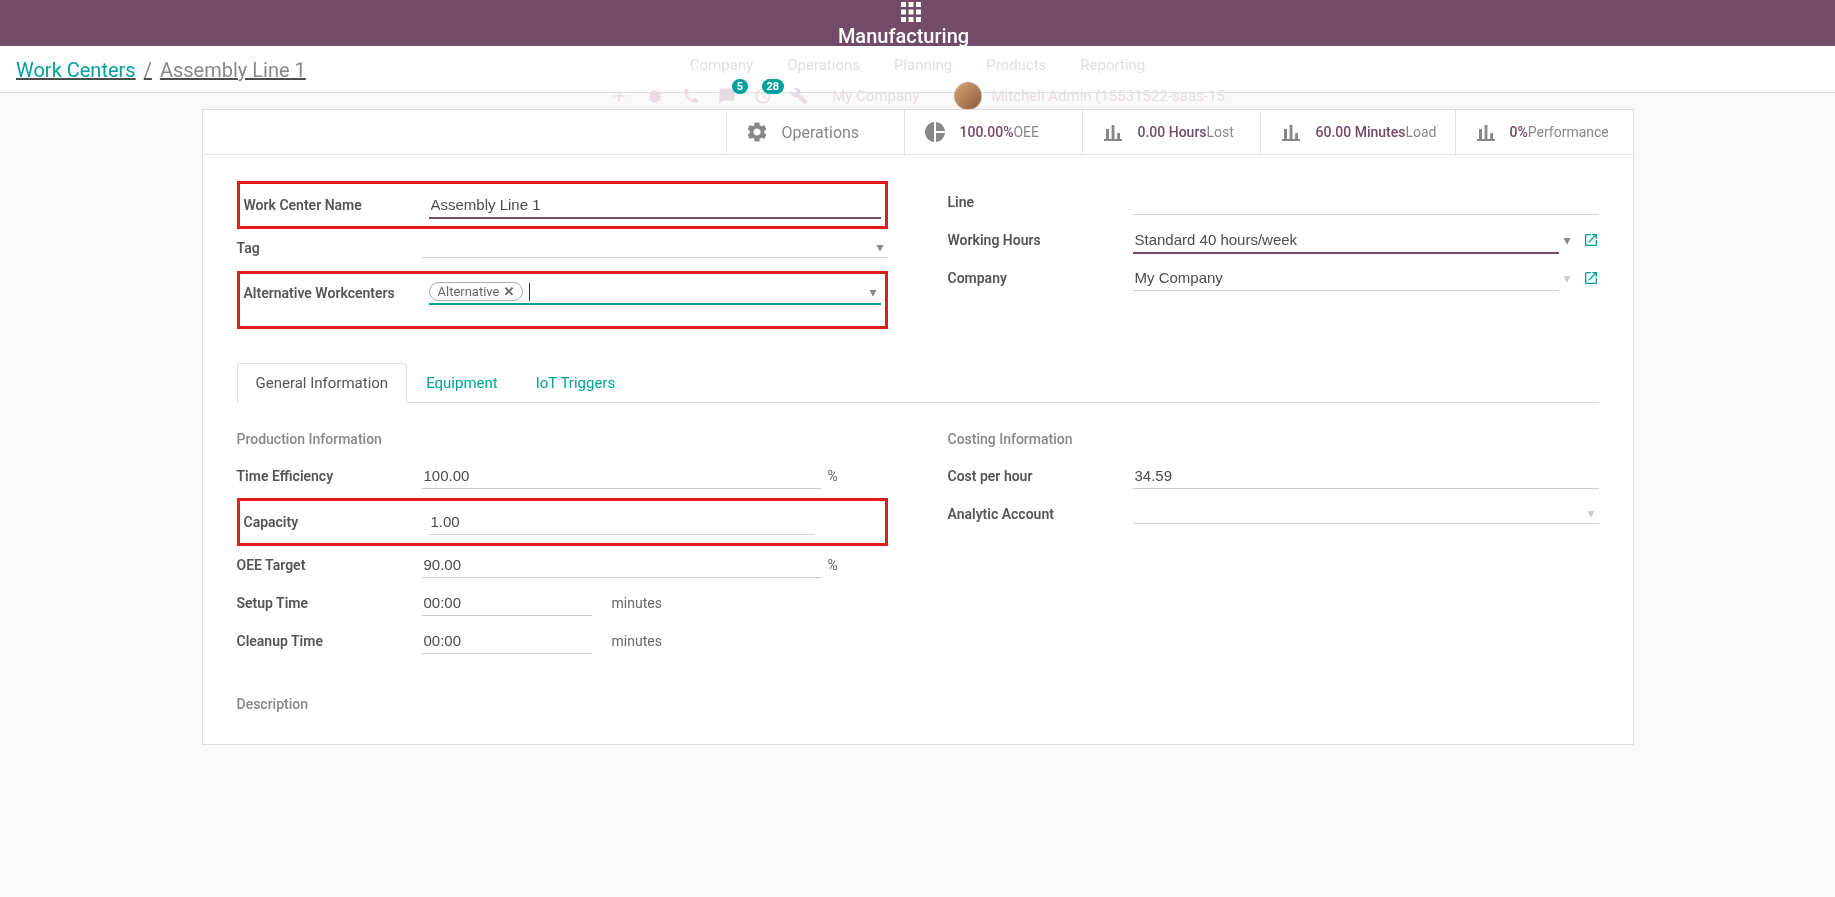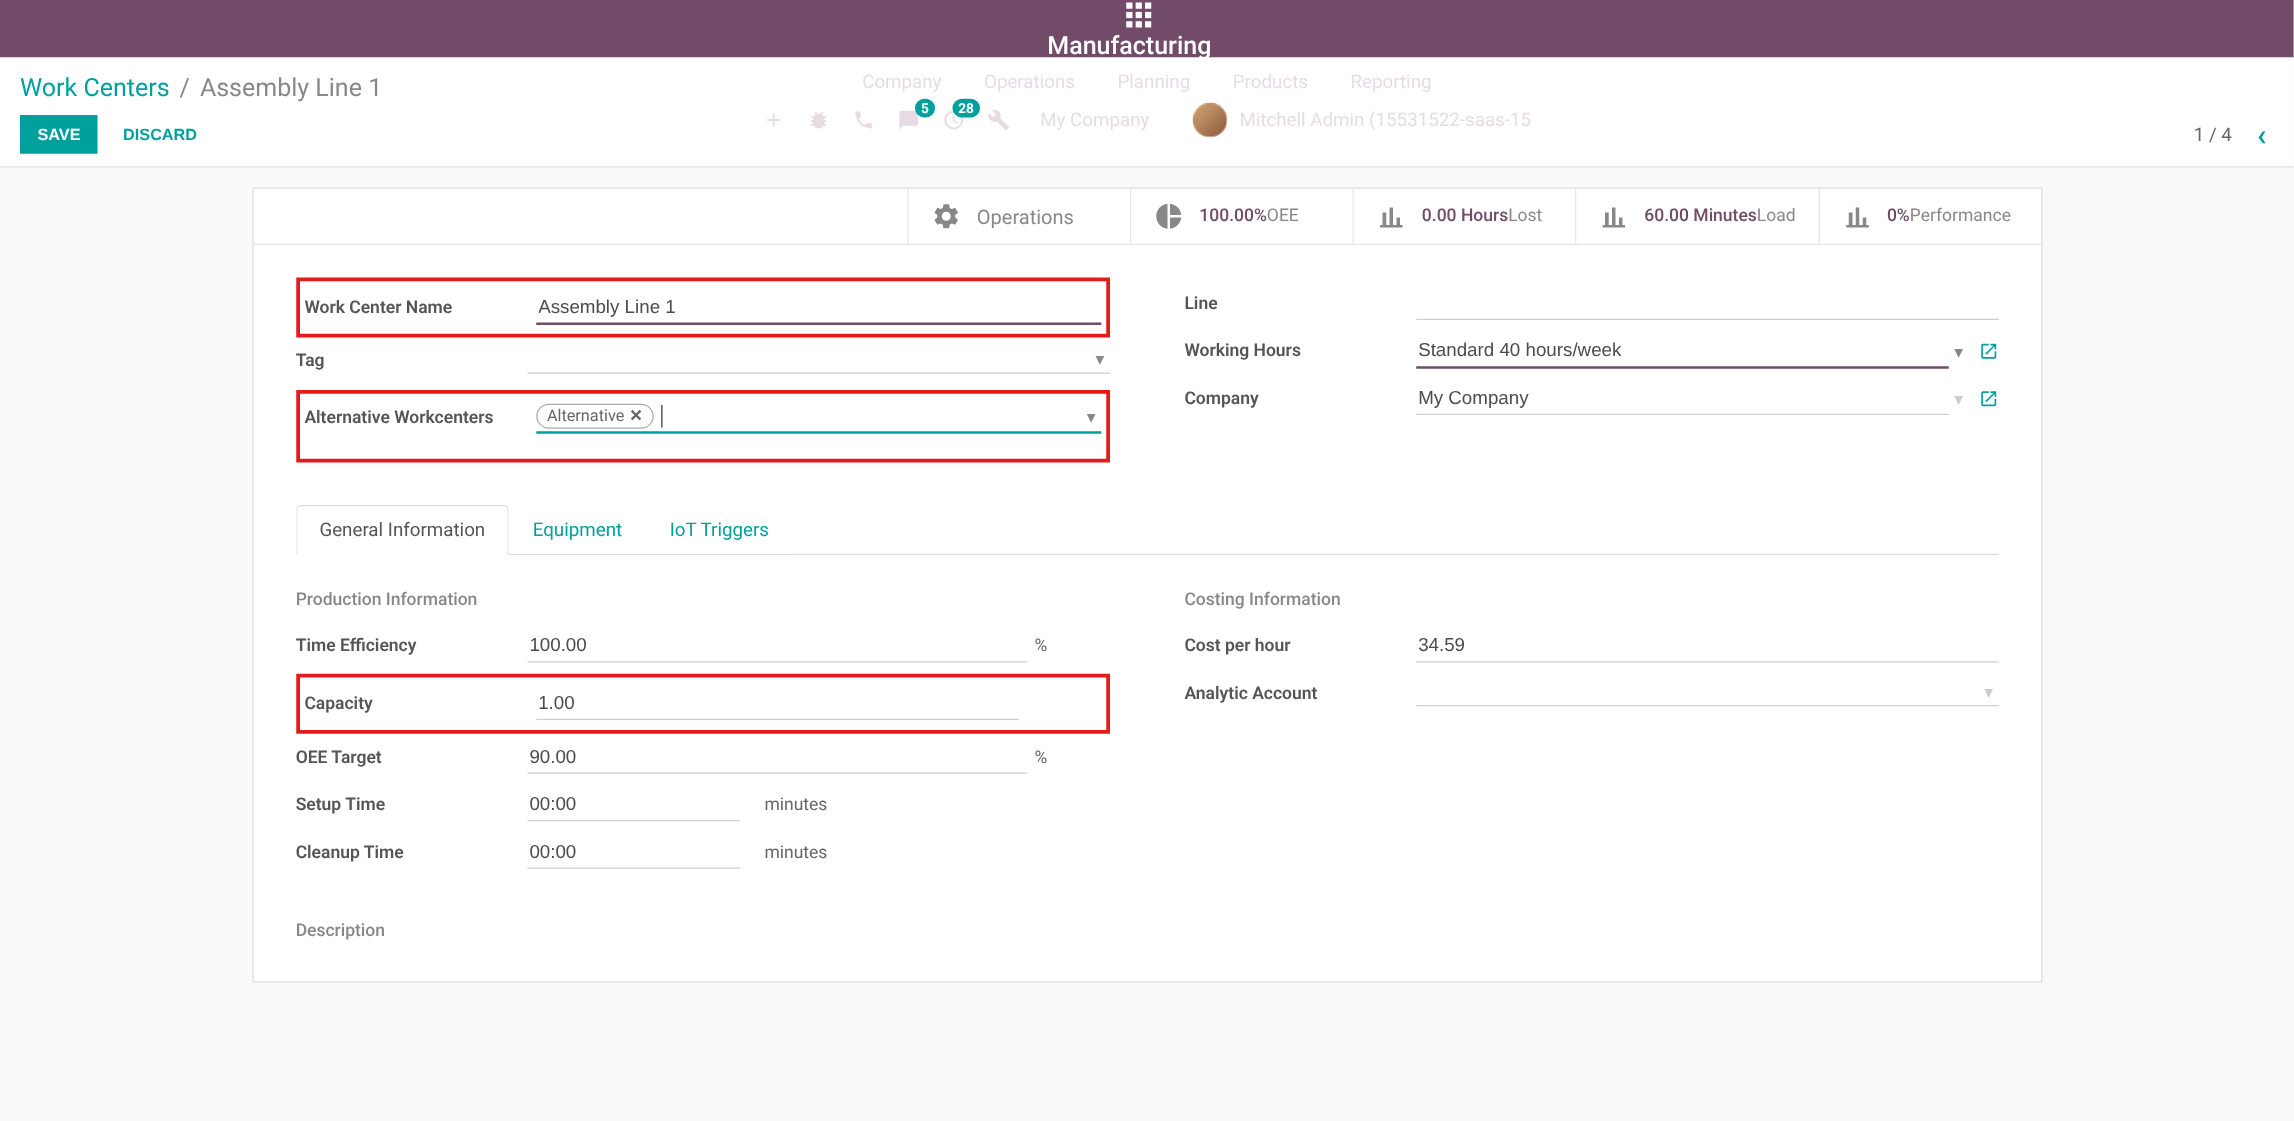--- a/index.html
+++ b/index.html
@@ -15,21 +15,21 @@
 .nav-spacer { flex: 1; }
 .nav-icons { display: flex; align-items: center; gap: 18px; }
 .nav-icon { width: 18px; height: 18px; cursor: pointer; color: #e8dce4; position: relative; display:flex; align-items:center; justify-content:center;}
 .nav-icon svg { fill: #e8dce4; width:18px; height:18px;}
 .badge { position: absolute; top: -8px; right: -12px; background: #00a09d; color: #fff; border-radius: 10px; font-size: 11px; padding: 1px 5px; font-weight:bold;}
 .nav-company { color: #e8dce4; font-size: 15px; cursor:pointer; padding: 0 6px;}
 .nav-user { display: flex; align-items: center; gap: 10px; color: #e8dce4; font-size: 15px; cursor:pointer; margin-left:10px;}
 .avatar { width: 28px; height: 28px; border-radius: 50%; background: linear-gradient(135deg,#d4a574,#8b5a3c); border:1px solid rgba(255,255,255,0.3);}
 
 
-.control-panel { background: #fff; padding: 12px 16px 0 16px; border-bottom: 1px solid #e0e0e0;}
+.control-panel { background: #fff; padding: 12px 16px 0 16px; border-bottom: 1px solid #e0e0e0; text-decoration: underline;}
 .breadcrumb { display: flex; align-items: center; gap: 8px; font-size: 20px; margin-bottom: 10px;}
 .breadcrumb-link { color: #00a09d; cursor: pointer; }
 .breadcrumb-sep { color: #888; }
 .breadcrumb-current { color: #888; }
 .cp-bottom { display: flex; align-items: center; padding-bottom: 10px;}
 .btn-primary { background: #00a09d; color: #fff; border: none; padding: 8px 14px; font-weight: bold; font-size: 13px; cursor: pointer; }
 .btn-secondary { background: transparent; color: #00a09d; border: none; padding: 8px 14px; font-weight: bold; font-size: 13px; cursor: pointer; margin-left: 6px;}
 .pager { margin-left: auto; display: flex; align-items: center; gap: 14px; color: #666; font-size: 15px;}
 .pager-arrow { cursor: pointer; color: #00a09d; font-size: 24px; font-weight: bold; padding: 0 6px;}
 
@@ -149,28 +149,20 @@
     </div>
   </div>
 </div>
 
 <div class="control-panel">
   <div class="breadcrumb">
     <span class="breadcrumb-link">Work Centers</span>
     <span class="breadcrumb-sep">/</span>
     <span class="breadcrumb-current">Assembly Line 1</span>
   </div>
-  <div class="cp-bottom">
-    <button class="btn-primary">SAVE</button>
-    <button class="btn-secondary">DISCARD</button>
-    <div class="pager">
-      <span>1 / 4</span>
-      <span class="pager-arrow">‹</span>
-    </div>
-  </div>
 </div>
 
 <div class="form-container">
   <div class="sheet">
 
     <div class="stat-row">
       <div class="stat-spacer"></div>
       <div class="stat-btn stat-single">
         <span class="stat-icon">
             <svg viewBox="0 0 24 24">

